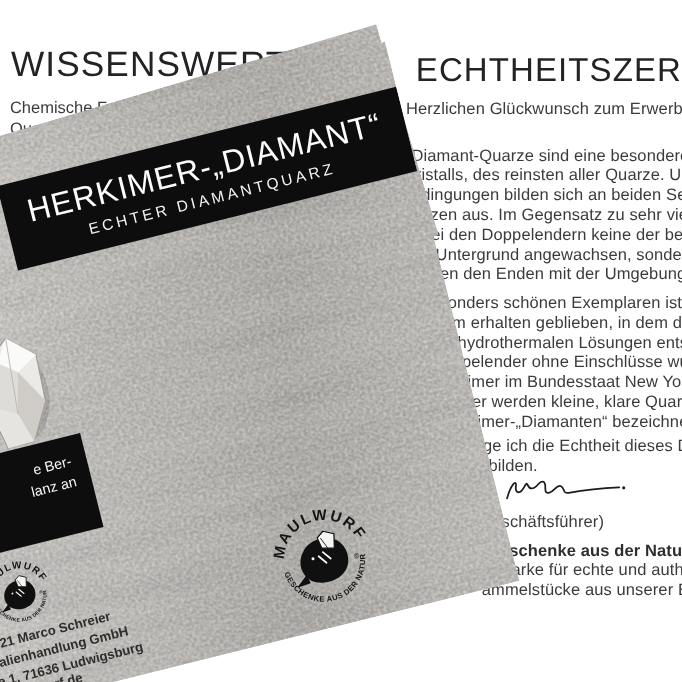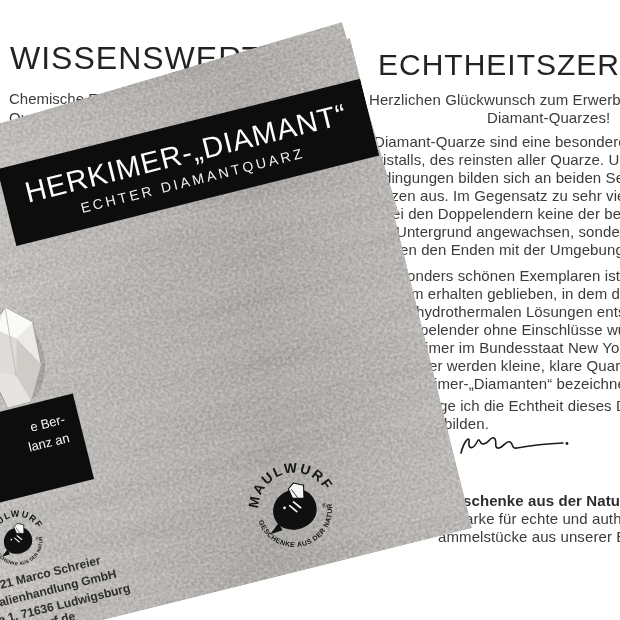--- a/index.html
+++ b/index.html
@@ -82,21 +82,20 @@
         <circle cx="40" cy="48" r="1.5" fill="#f5f5f3"></circle>
         <text x="80" y="58" font-size="7" fill="#141414">®</text>
       </g>
     </defs>
   </svg>
 
   <div class="card-right">
     <div class="r-title">ECHTHEITSZERTIFIKAT</div>
 
     <div class="rline" style="left:369px;top:91px">Herzlichen Glückwunsch zum Erwerb ein</div>
-    <div class="rline" style="left:487px;top:109px">Diamant-Quarzes!</div>
 
     <div class="rline" style="left:374px;top:133px">Diamant-Quarze sind eine besondere Form</div>
     <div class="rline" style="left:378px;top:151px">ristalls, des reinsten aller Quarze. Unter be</div>
     <div class="rline" style="left:383px;top:169px">dingungen bilden sich an beiden Seiten</div>
     <div class="rline" style="left:387px;top:187px">tzen aus. Im Gegensatz zu sehr vielen an</div>
     <div class="rline" style="left:392px;top:205px">ei den Doppelendern keine der beiden</div>
     <div class="rline" style="left:396px;top:223px">Untergrund angewachsen, sondern de</div>
     <div class="rline" style="left:400px;top:241px">en den Enden mit der Umgebung ve</div>
 
     <div class="rline" style="left:407px;top:267px">onders schönen Exemplaren ist auch</div>
@@ -108,20 +107,21 @@
     <div class="rline" style="left:434px;top:375px">imer-„Diamanten“ bezeichnet.</div>
 
     <div class="rline" style="left:439px;top:397px">ge ich die Echtheit dieses Dia</div>
     <div class="rline" style="left:444px;top:415px">bilden.</div>
 
     <svg class="sig-svg" viewBox="0 0 125 32">
       <path d="M6,24 C9,12 15,6 14,13 C13,20 18,21 22,13 C25,7 24,15 28,15 C34,15 35,7 39,9
                C43,11 38,20 44,19 C49,18 51,11 55,13 C59,15 56,20 62,19 C73,17 86,15 108,14" fill="none" stroke="#1b1b1b" stroke-width="1.6" stroke-linecap="round"></path>
       <circle cx="112" cy="14.5" r="1.4" fill="#1b1b1b"></circle>
     </svg>
+    <div class="rline" style="left:456px;top:466px">schäftsführer)</div>
 
     <div class="rline" style="left:463px;top:492px"><b>schenke aus der Natur®</b></div>
     <div class="rline" style="left:465px;top:510px">arke für echte und authentisc</div>
     <div class="rline" style="left:438px;top:528px">ammelstücke aus unserer Erdgeschich</div>
   </div>
 
   <div class="card-left">
     <div class="l-title">WISSENSWERT</div>
     <div class="lline" style="top:90px">Chemische Fo</div>
     <div class="lline" style="top:109px">Quarz</div>

